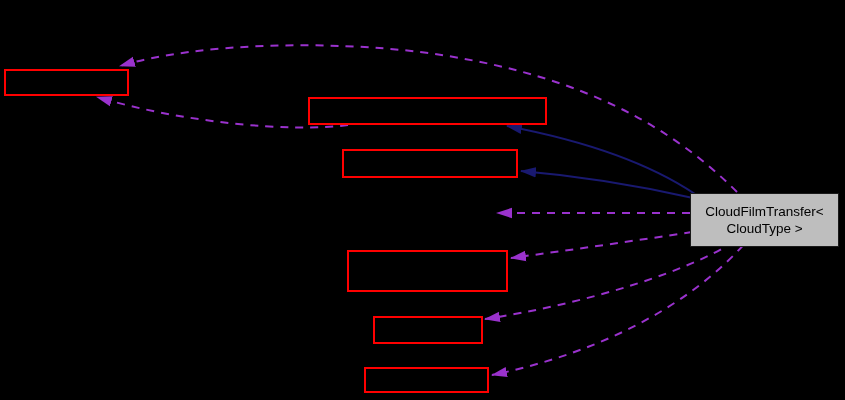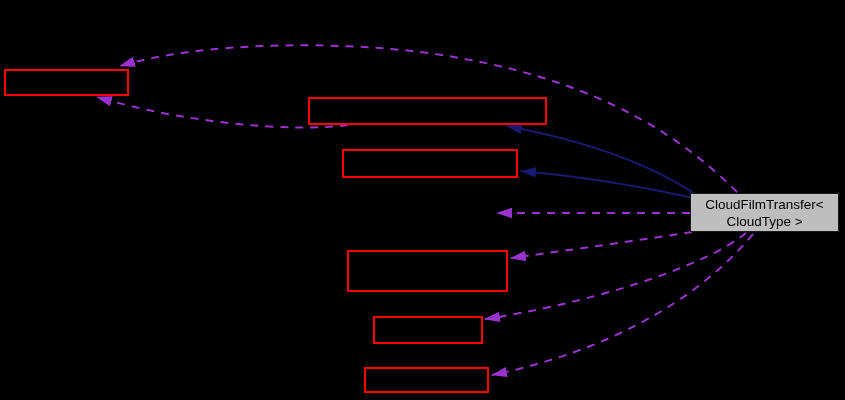--- a/index.html
+++ b/index.html
@@ -59,17 +59,17 @@
     <g id="nodes-layer">
         <rect x="5" y="70" width="123" height="25" fill="none" stroke="#ff0000" stroke-width="2"></rect>
         <rect x="309" y="98" width="237" height="26" fill="none" stroke="#ff0000" stroke-width="2"></rect>
         <rect x="343" y="150" width="174" height="27" fill="none" stroke="#ff0000" stroke-width="2"></rect>
         <rect x="348" y="251" width="159" height="40" fill="none" stroke="#ff0000" stroke-width="2"></rect>
         <rect x="374" y="317" width="108" height="26" fill="none" stroke="#ff0000" stroke-width="2"></rect>
         <rect x="365" y="368" width="123" height="24" fill="none" stroke="#ff0000" stroke-width="2"></rect>
       </g>
   </svg>
 
-  <div class="main-node" style="left: 690px; top: 193px; width: 149px; height: 39px; background: rgb(190, 190, 190); border-color: rgb(26, 26, 26); color: rgb(0, 0, 0);">
+  <div class="main-node" style="left: 690px; top: 193px; width: 149px; height: 54px; background: rgb(190, 190, 190); border-color: rgb(26, 26, 26); color: rgb(0, 0, 0);">
     <span>CloudFilmTransfer&lt;</span>
     <span>CloudType &gt;</span>
   </div>
 </div>
 
 </body></html>

